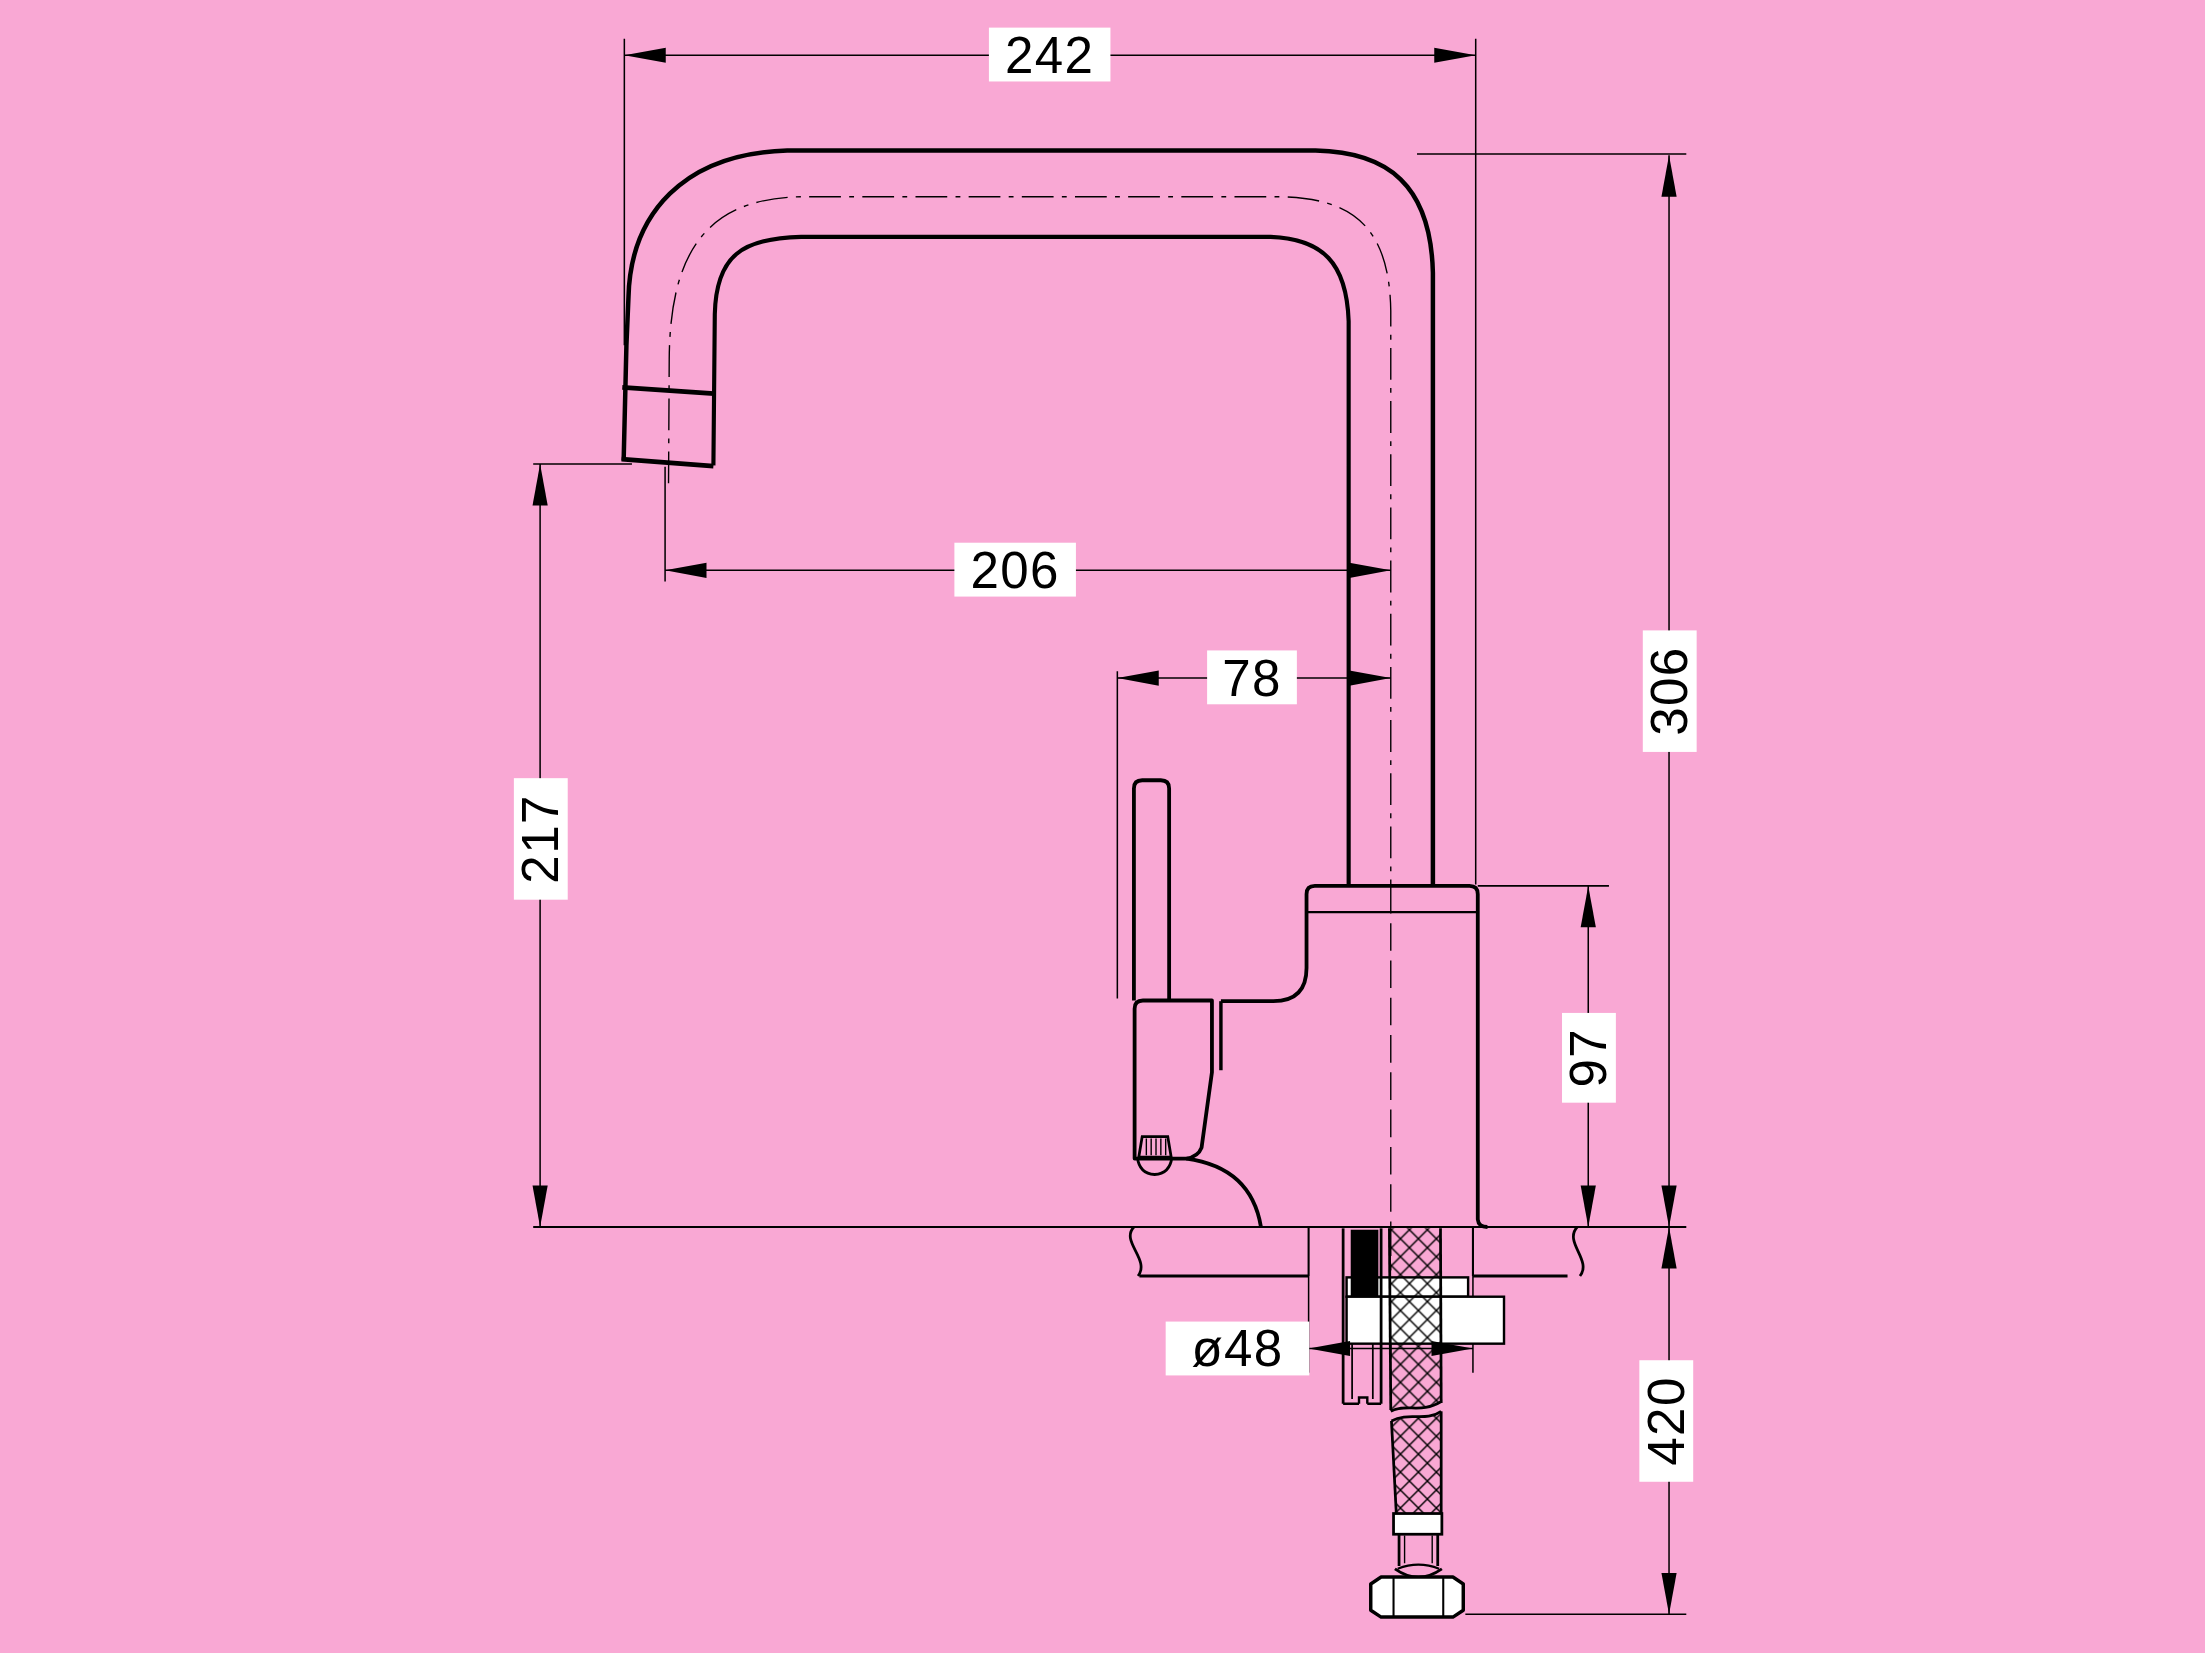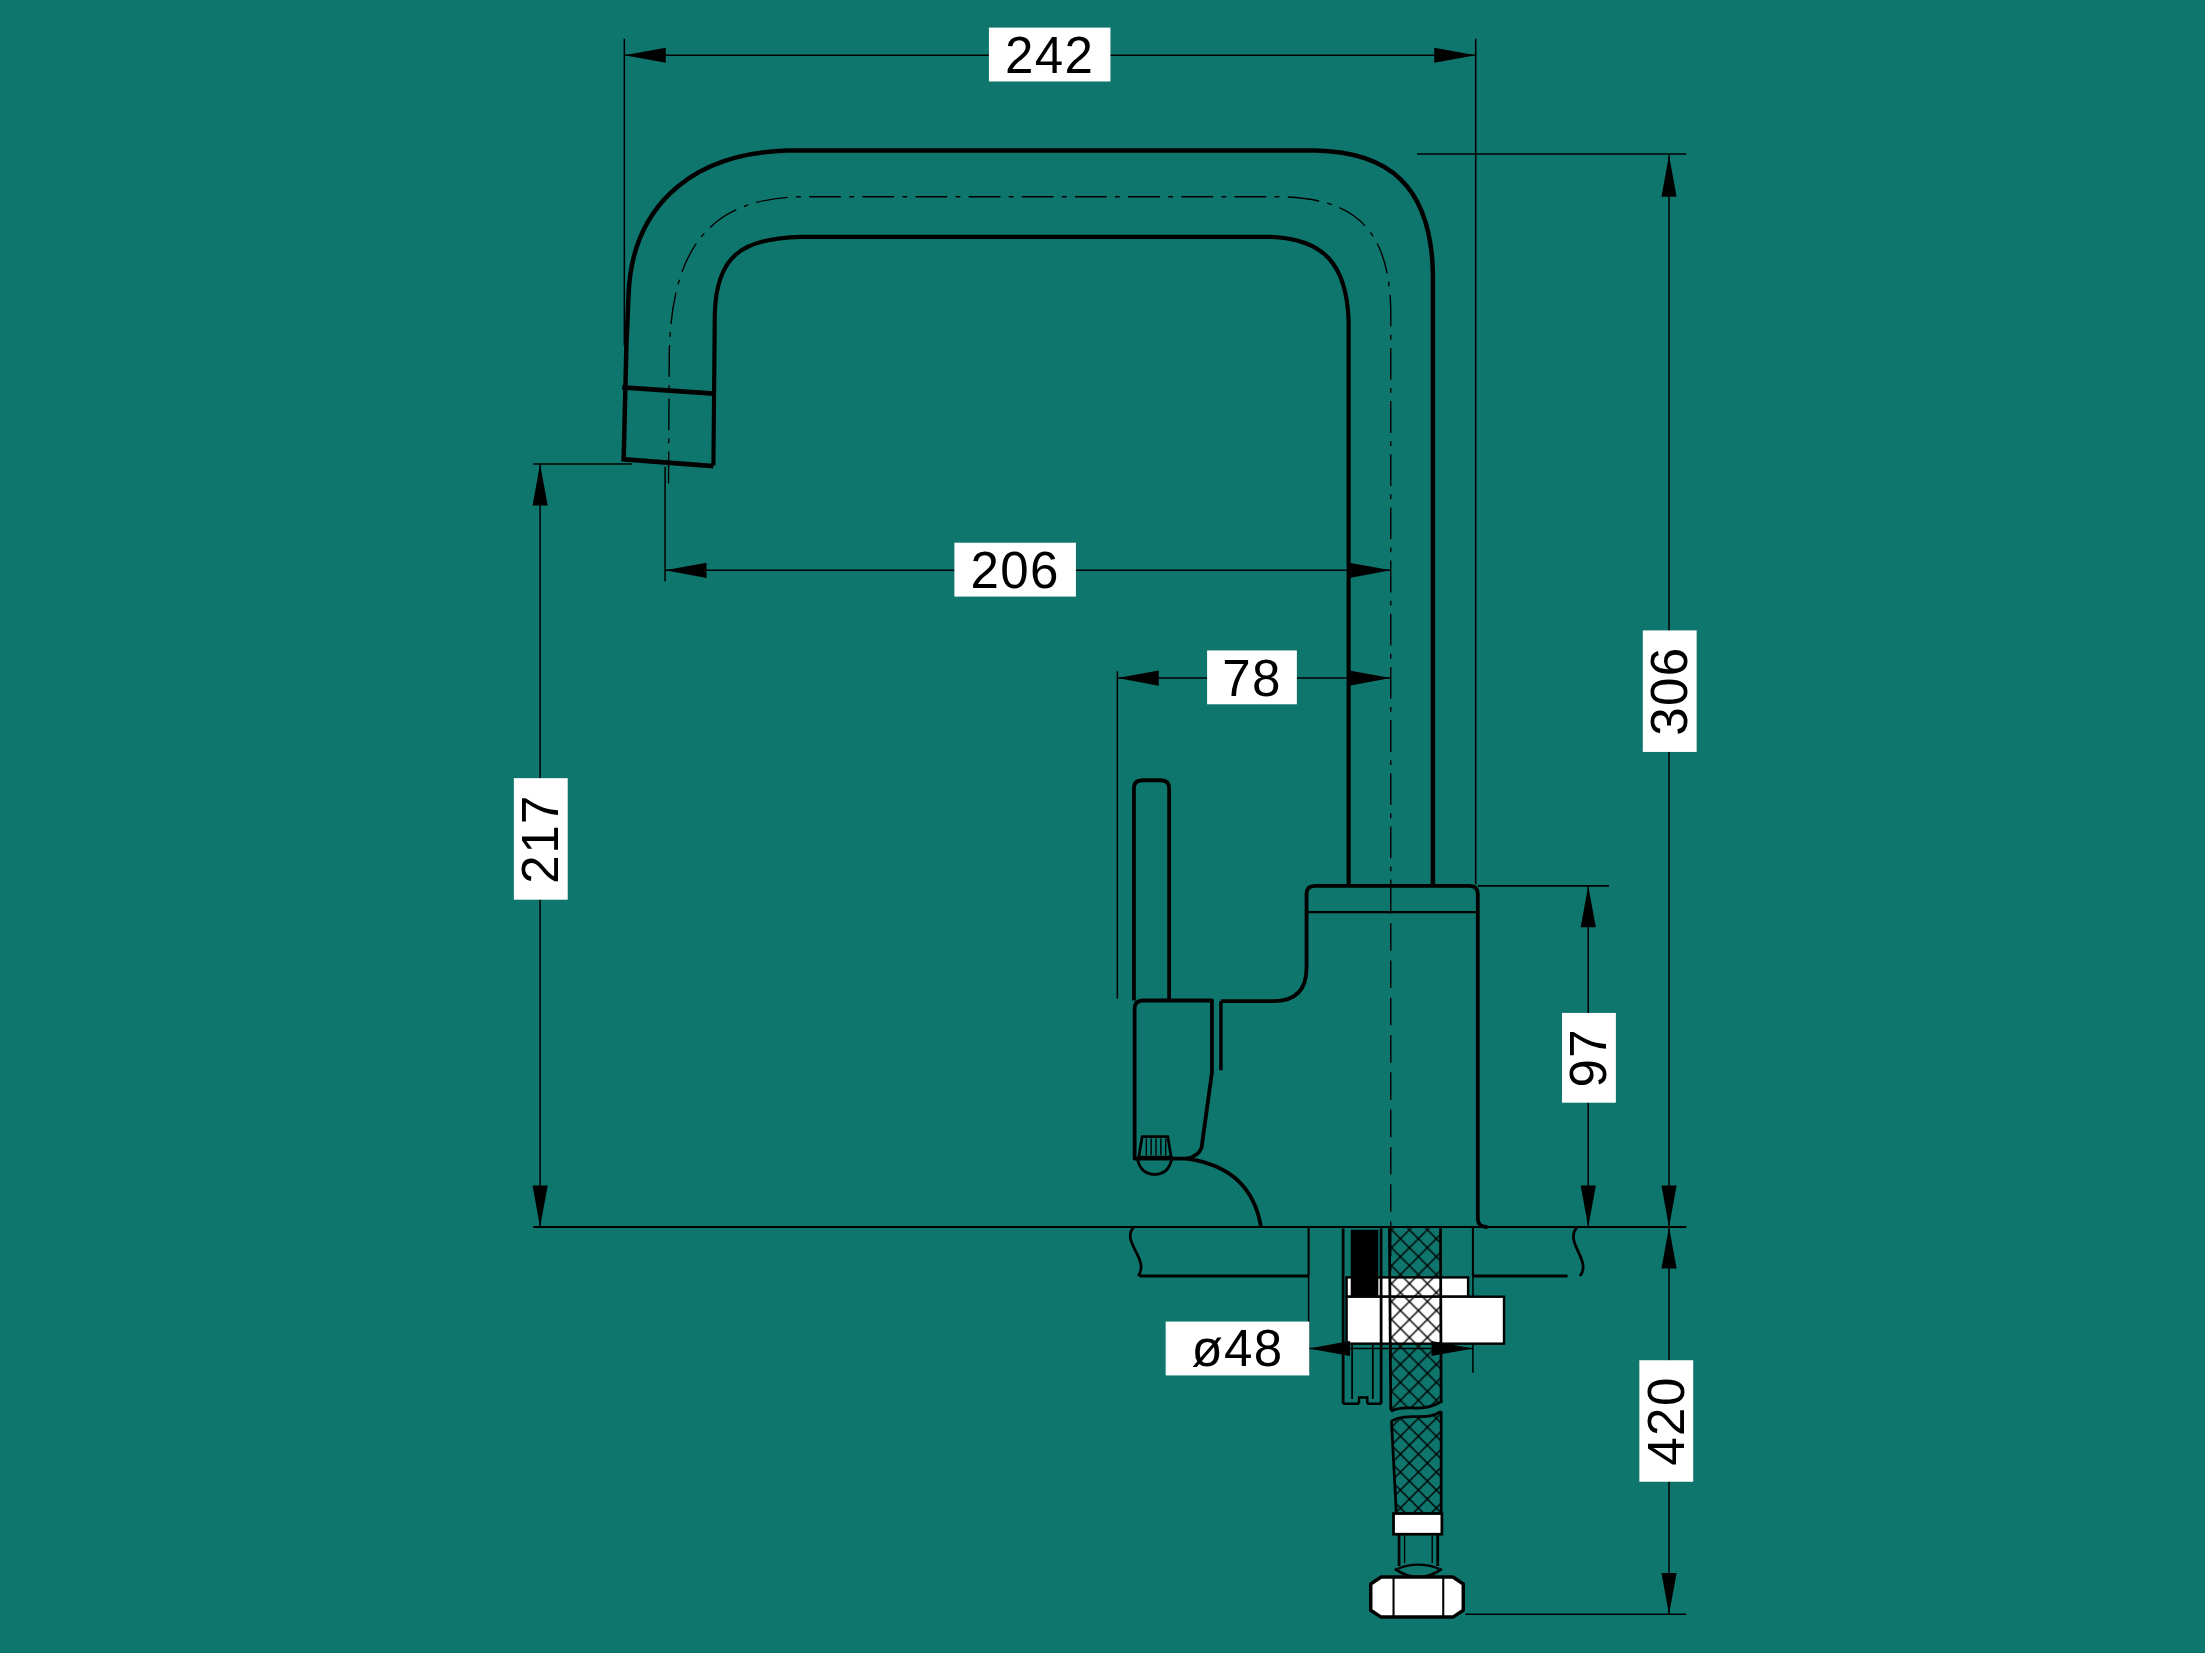--- a/index.html
+++ b/index.html
@@ -1,16 +1,16 @@
 <!DOCTYPE html>
 <html style="font-size:11px"><head>
 <meta charset="utf-8">
 <style>
   html,body{margin:0;padding:0;background:#ffffff;}
-  .canvas-wrap{width:2205px;height:1653px;background:#0f766e;position:relative;overflow:hidden;text-align:center;}
+  .canvas-wrap{width:2205px;height:1653px;background:#f9a8d4;position:relative;overflow:hidden;text-align:center;}
   svg{display:block;}
   .dim-text{
     font-family:"Liberation Sans","DejaVu Sans",sans-serif;
     font-size:74px;
     fill:#000000;
     letter-spacing:2px;
   }
   path,rect,line,ellipse{vector-effect:none;}
 </style>
 </head>

